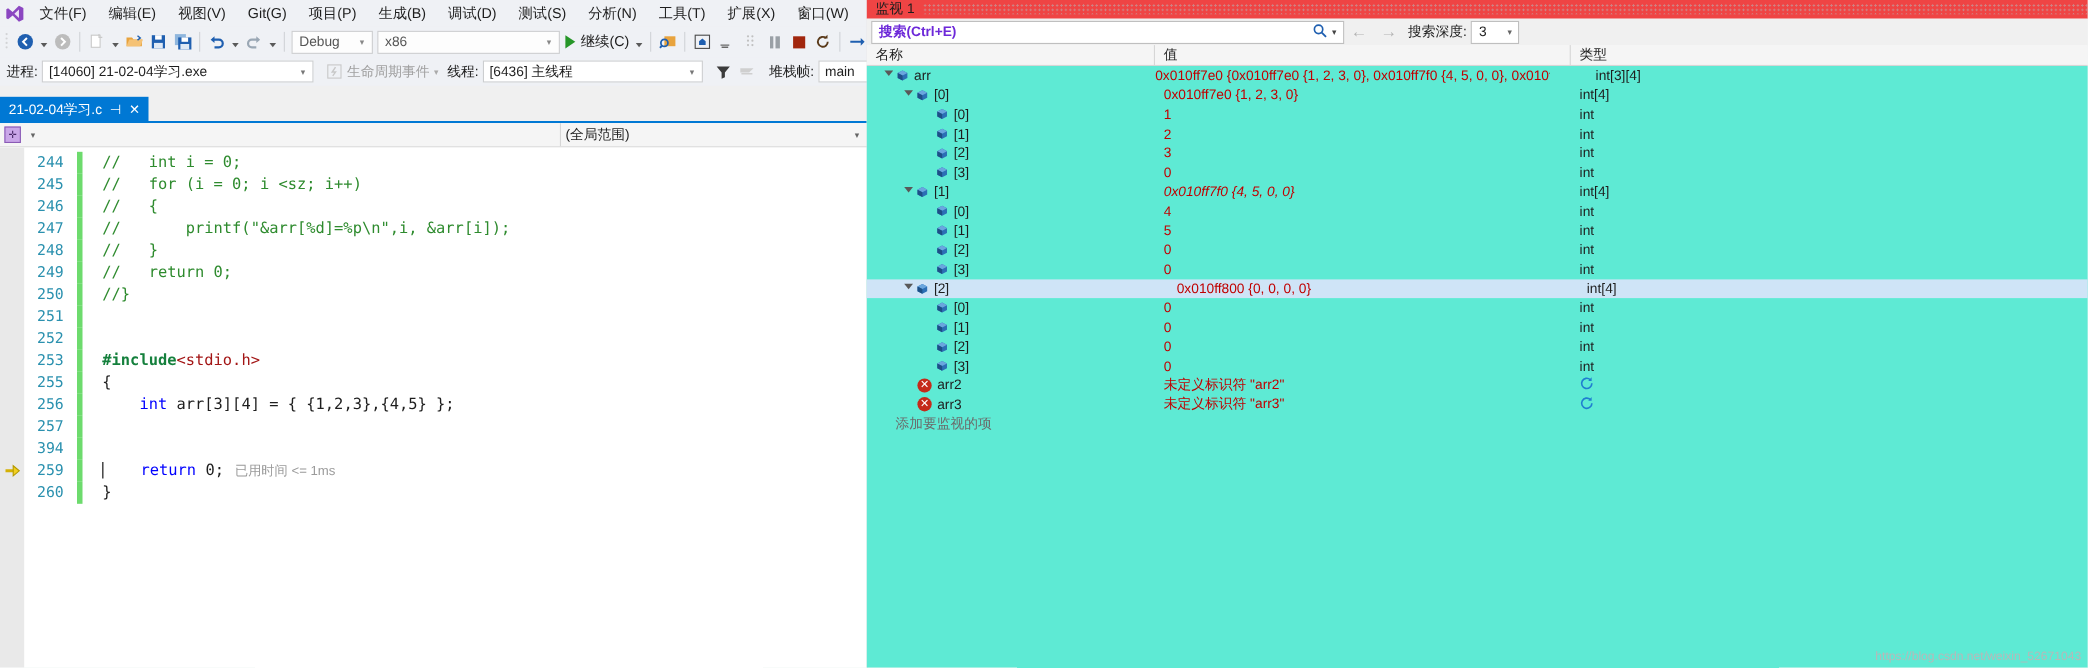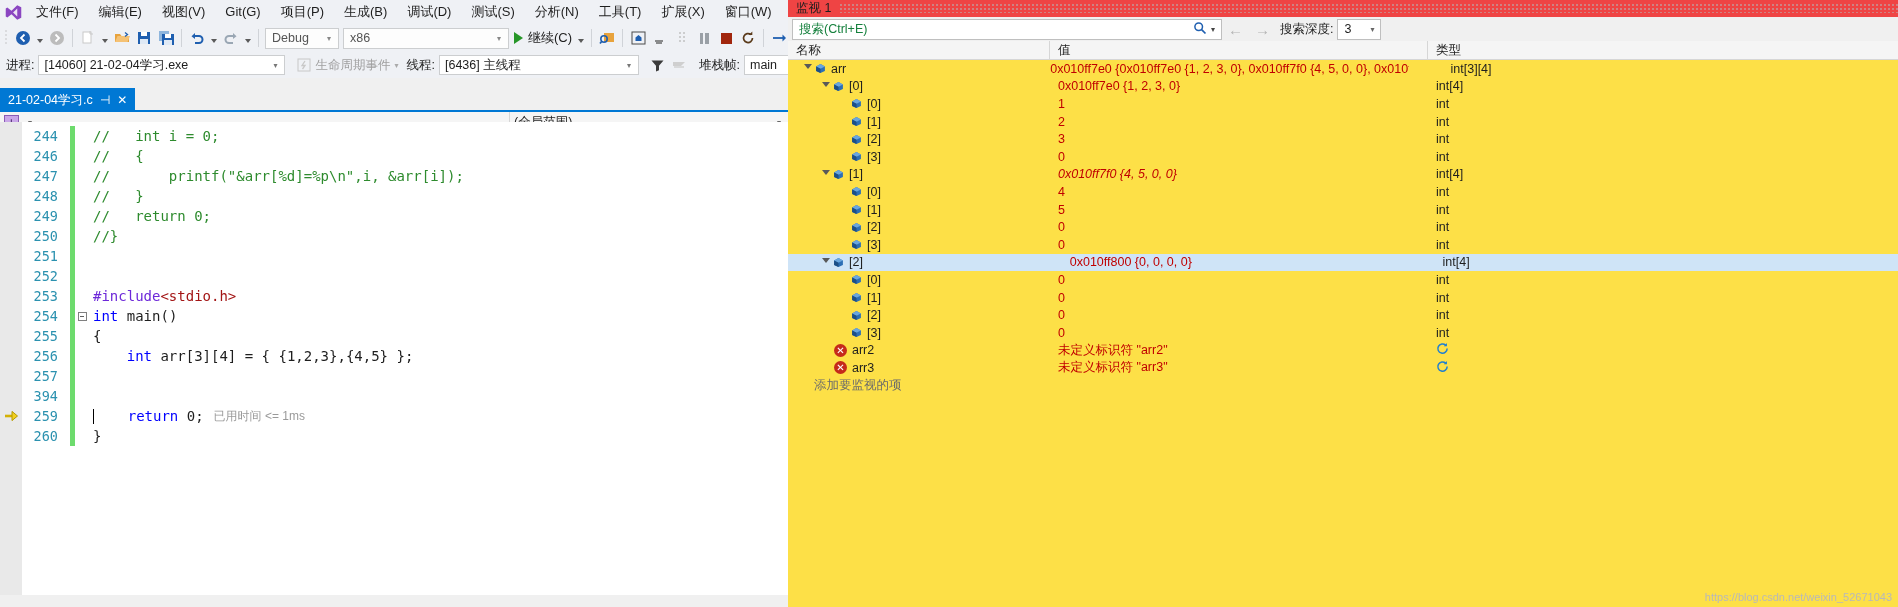--- a/index.html
+++ b/index.html
@@ -104,21 +104,21 @@
   .nav-combo .cap { flex:1; white-space: nowrap; }
   .nav-combo .ca { width: 14px; text-align: center; color: #666; font-size: 8px; }
   .nav-ic {
     width: 15px; height: 15px; background: #c9a6e8; border: 1px solid #8a5bb5;
     margin-right: 4px; font-size: 9px; color: #4a2a6a; display:flex;
     align-items:center; justify-content:center; font-weight: bold;
   }
 
   
   .editor {
-    position: absolute; left: 0; top: 122px; width: 788px; height: 473px;
+    position: absolute; left: 0; top: 134px; width: 788px; height: 473px;
     background: #ffffff; overflow: hidden; padding-left: 35px;
   }
   .ed-margin {
     position: absolute; left: 0; top: 0; width: 22px; height: 100%;
     background: #e9e9e9;
   }
   .code-rows { position: absolute; left: 0; top: 4px; width: 788px; }
   .crow { display: flex; height: 20px; align-items: center; font-size: 14px;
           font-family: "DejaVu Sans Mono", "Liberation Mono", monospace; }
   .gutter-ic {
@@ -134,21 +134,21 @@
   .foldbox {
     width: 9px; height: 9px; border: 1px solid #808080; background: #fff;
     position: relative;
   }
   .foldbox::before {
     content:""; position:absolute; left:1.5px; top:3.5px; width:4px; height:1px; background:#606060;
   }
   .codetxt { padding-left: 4px; white-space: pre; letter-spacing: 0px; }
   .c-com { color: #2e8b2e; }
   .c-kw  { color: #0000ff; }
-  .c-pp  { color: #6d28d9; }
+  .c-pp  { color: #15803d; font-weight: bold; }
   .c-inc { color: #a31515; }
   .c-pl  { color: #1e1e1e; }
   .hint { color: #9a9a9a; font-size: 12px; font-family: "Liberation Sans", sans-serif; padding-left: 10px; }
   .caret { display:inline-block; width:1px; height:15px; background:#000; vertical-align:-3px; }
 
   
   .watch {
     position: absolute; left: 788px; top: 0; width: 1110px; height: 607px;
     background: #f5f5f5;
   }
@@ -163,41 +163,41 @@
     background-image: radial-gradient(#b5b5b5 1px, transparent 1px);
     background-size: 4px 4px; }
   .watch-toolrow {
     position: absolute; left: 0; top: 17px; width: 1110px; height: 24px;
     display: flex; align-items: center; padding: 0 4px; background:#f0f0f0;
   }
   .search-box {
     width: 430px; height: 21px; background: #fff; border: 1px solid #bfbfbf;
     display: flex; align-items: center; padding: 0 2px 0 6px;
   }
-  .search-ph { flex: 1; color: #15803d; font-size: 12.5px; }
+  .search-ph { flex: 1; color: #6d28d9; font-size: 12.5px; font-weight: bold; }
   .mag { color:#1f5fb0; font-size: 13px; }
   .nav-arrow { color: #b4b4b4; font-size: 15px; padding: 0 6px; cursor: default; }
   .depth-lbl { font-size: 12.5px; color: #1e1e1e; margin: 0 4px 0 4px; white-space:nowrap;}
   .depth-combo {
     width: 44px; height: 21px; border: 1px solid #bfbfbf; background:#fff;
     display:flex; align-items:center; padding: 0 2px 0 6px; font-size: 12.5px;
   }
   .depth-combo .cap{flex:1;}
   .depth-combo .ca{width:12px;text-align:center;color:#666;font-size:8px;}
 
   .grid-head {
     position: absolute; left: 0; top: 41px; width: 1110px; height: 19px;
     background: #f5f5f5; border-bottom: 1px solid #d6d6d6;
     display: flex; align-items: center; font-size: 12.5px;
   }
   .gh {
     height: 19px; line-height: 19px; padding-left: 8px;
     border-right: 1px solid #d6d6d6; color: #1e1e1e; overflow: hidden; white-space: nowrap;
   }
-  .grid-body { position: absolute; left: 0; top: 60px; width: 1110px; bottom: 0; background: #fde047; }
+  .grid-body { position: absolute; left: 0; top: 60px; width: 1110px; bottom: 0; background: #5eead4; }
   .wrow { display: flex; height: 17.6px; align-items: center; font-size: 12.5px; }
   .wrow.sel { background: #cfe4f7; }
   .wcell-name { display: flex; align-items: center; overflow: hidden; white-space: nowrap; }
   .wcell-val { overflow: hidden; white-space: nowrap; padding-left: 8px; color: #c00000; }
   .wcell-type { overflow: hidden; white-space: nowrap; padding-left: 8px; color: #1e1e1e; }
   .wcell-refresh { display:flex; align-items:center; justify-content:flex-start; padding-left: 8px;}
   .exp-tri {
     width: 12px; flex: 0 0 12px; display: flex; align-items: center; justify-content: center;
     cursor: default;
   }
@@ -475,20 +475,27 @@
     <div class="code-rows" id="code-rows">
         <div class="crow">
           <div class="gutter-ic"></div>
           <div class="lnum">244</div>
           <div class="changebar" style="visibility: visible;"></div>
           <div class="foldcol"></div>
           <div class="codetxt"><span class="c-com">//   int i = 0;</span></div>
         </div>
         <div class="crow">
           <div class="gutter-ic"></div>
+          <div class="lnum">245</div>
+          <div class="changebar" style="visibility: visible;"></div>
+          <div class="foldcol"></div>
+          <div class="codetxt"><span class="c-com">//   for (i = 0; i &lt;sz; i++)</span></div>
+        </div>
+        <div class="crow">
+          <div class="gutter-ic"></div>
           <div class="lnum">246</div>
           <div class="changebar" style="visibility: visible;"></div>
           <div class="foldcol"></div>
           <div class="codetxt"><span class="c-com">//   {</span></div>
         </div>
         <div class="crow">
           <div class="gutter-ic"></div>
           <div class="lnum">247</div>
           <div class="changebar" style="visibility: visible;"></div>
           <div class="foldcol"></div>
@@ -528,29 +535,20 @@
           <div class="changebar" style="visibility: visible;"></div>
           <div class="foldcol"></div>
           <div class="codetxt"><span class="c-pl"></span></div>
         </div>
         <div class="crow">
           <div class="gutter-ic"></div>
           <div class="lnum">253</div>
           <div class="changebar" style="visibility: visible;"></div>
           <div class="foldcol"></div>
           <div class="codetxt"><span class="c-pp">#include</span><span class="c-inc">&lt;stdio.h&gt;</span></div>
-        </div>
-        <div class="crow">
-          <div class="gutter-ic"></div>
-          <div class="lnum">254</div>
-          <div class="changebar" style="visibility: visible;"></div>
-          <div class="foldcol">
-            <span class="foldbox"></span>
-          </div>
-          <div class="codetxt"><span class="c-kw">int</span> <span class="c-pl">main</span><span class="c-pl">()</span></div>
         </div>
         <div class="crow">
           <div class="gutter-ic"></div>
           <div class="lnum">255</div>
           <div class="changebar" style="visibility: visible;"></div>
           <div class="foldcol"></div>
           <div class="codetxt"><span class="c-pl">{</span></div>
         </div>
         <div class="crow">
           <div class="gutter-ic"></div>

